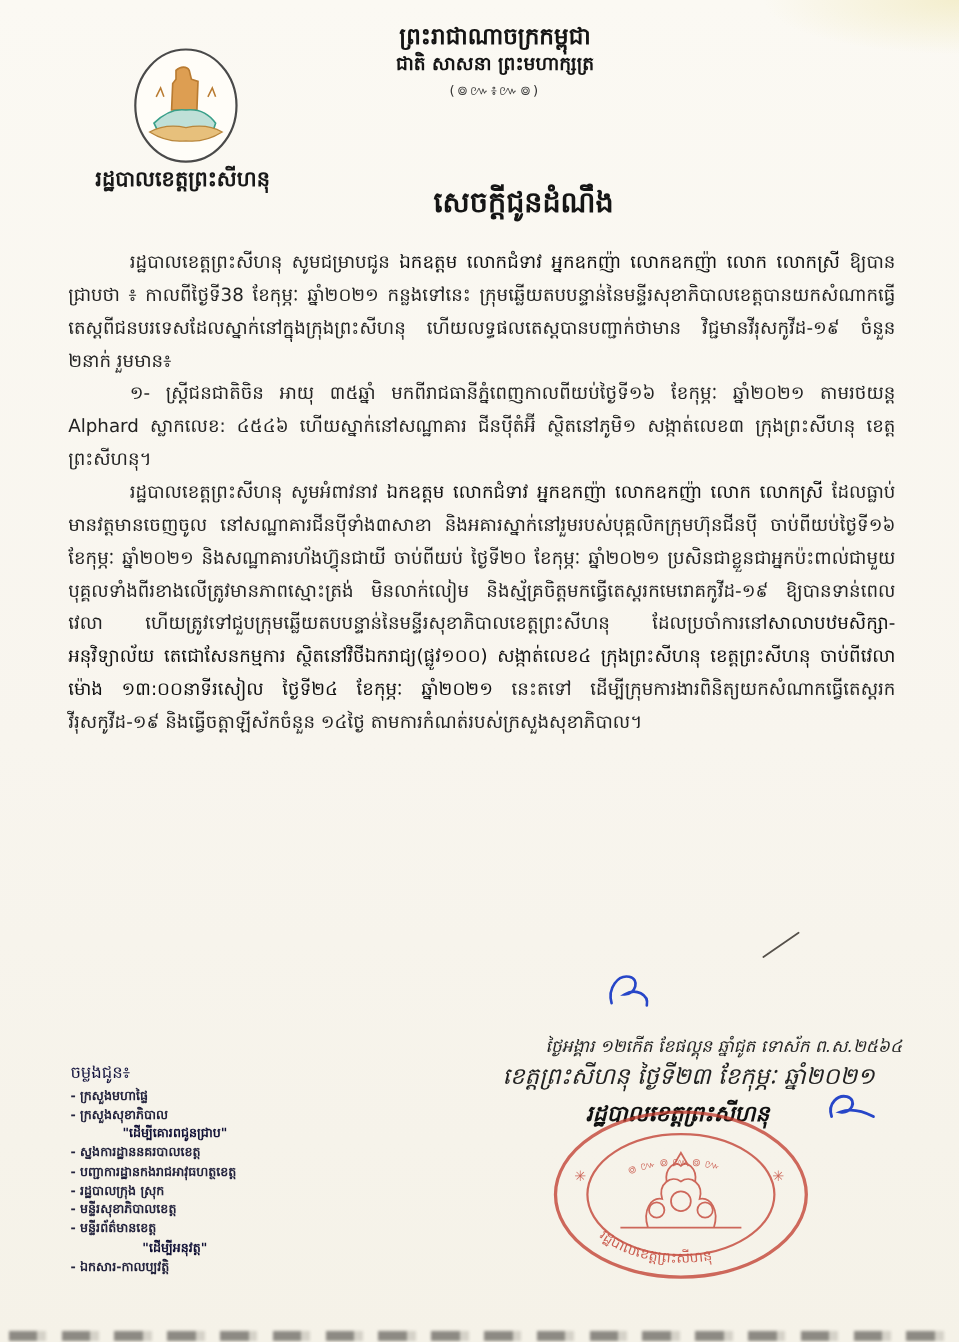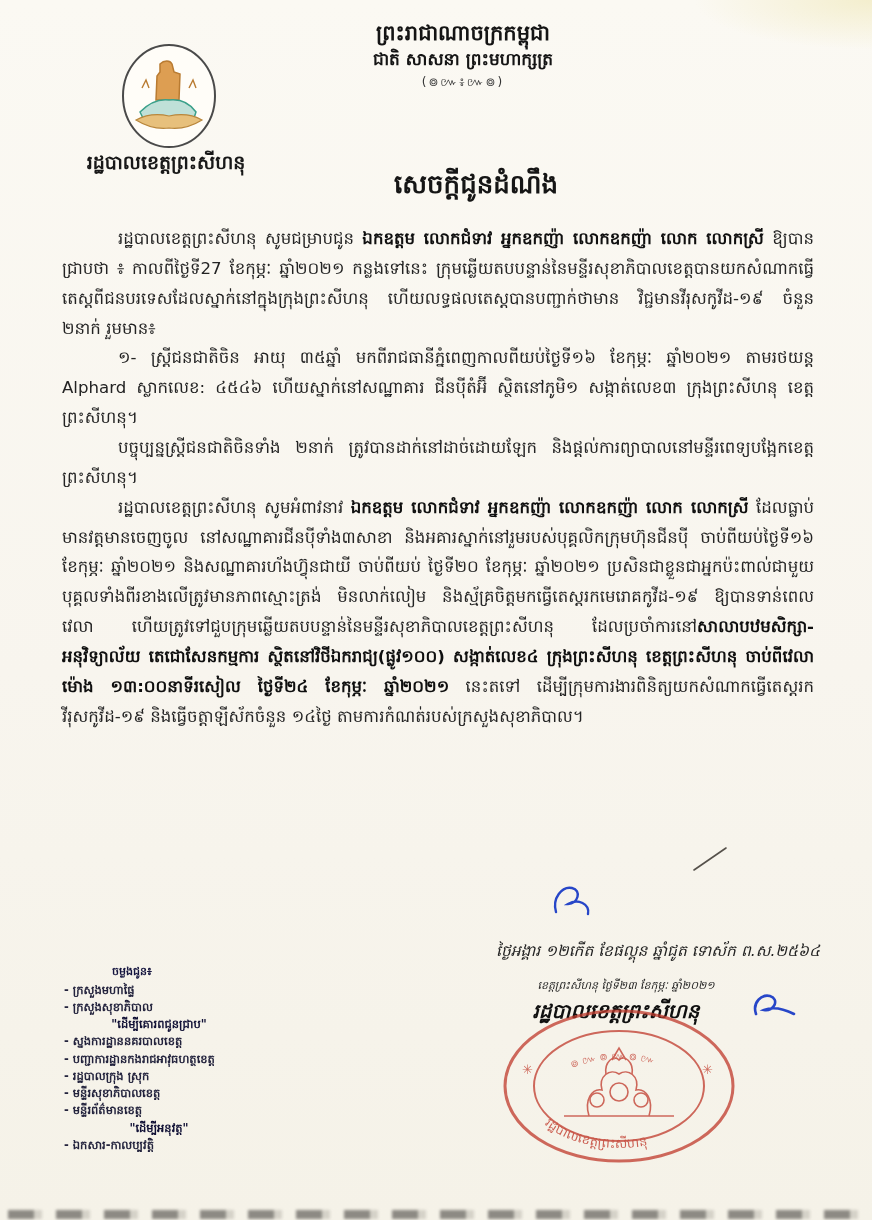--- a/index.html
+++ b/index.html
@@ -14,51 +14,51 @@
     background:linear-gradient(180deg,#fbf9f3 0%,#f8f5ee 55%,#f5f2e8 100%);
     color:#242424;
   }
   
   .emblem { position:absolute; left:116px; top:42px; width:106px; height:112px; }
   .org-name {
     position:absolute; left:36px; top:150px; width:260px;
     text-align:center; font-weight:bold; font-size:19px; color:#181818;
   }
   .kingdom-block {
-    position:absolute; left:293px; top:18px; width:340px; text-align:center; color:#141414;
+    position:absolute; left:280px; top:18px; width:340px; text-align:center; color:#141414;
   }
   .kingdom-line { font-weight:bold; font-size:21px; line-height:1.45; }
   .motto-line   { font-weight:bold; font-size:17px; line-height:1.4; }
   .ornament     { font-size:12px; letter-spacing:2px; color:#333; margin-top:2px; }
   .doc-title {
     position:absolute; left:0; top:168px; width:100%; text-align:center;
     font-weight:bold; font-size:26px; color:#151515;margin-left:40px;
   }
   
   .body-text {
     position:absolute; left:62px; top:224px; width:752px;
     font-size:16.6px; line-height:1.8; text-align:justify; color:#232323;
   }
   .body-text p { margin:0; text-indent:56px; }
-  .b { font-weight:bold; color:#0f0f0f; }
+  .b { font-weight:normal; color:#0f0f0f; }
   
   .sign-block { position:absolute; right:46px; top:941px; width:460px; text-align:center;font-style:italic; }
   .sign-date-lunar { font-size:15.5px; text-align:right; padding-right:6px; color:#222; }
-  .sign-date-solar { font-size:11px; margin-top:14px; padding-left:60px; color:#222; }
+  .sign-date-solar { font-size:21px; margin-top:0; padding-left:60px; color:#222; }
   .sign-authority { font-weight:bold; font-size:20px; margin-top:4px; padding-left:40px;
                     color:#101010; position:relative; }
   .sig-squiggle { position:absolute; width:52px; height:34px; }
   .sig-after-body { position:absolute; left:548px; top:878px; width:46px; height:44px; }
   .pen-slash { position:absolute; left:690px; top:846px; width:40px; height:26px; }
   
   .stamp { position:absolute; left:494px; top:1004px; width:250px; height:164px; opacity:.88; }
   
   .cc-block { position:absolute; left:64px; top:964px; width:240px;
               font-size:11.5px; line-height:1.5; color:#20203a; }
-  .cc-heading { font-weight:bold; font-size:11px; color:#15153f; margin-bottom:1px;margin-left:48px; }
+  .cc-heading { font-weight:normal; font-size:15px; color:#15153f; margin-bottom:1px; }
   .cc-item { font-weight:bold; color:#23233d; }
   .cc-note { font-weight:bold; text-align:center; width:190px; color:#101035; }
   
   .scan-strip {
     position:absolute; left:8px; right:8px; bottom:1px; height:9px;
     background:repeating-linear-gradient(90deg,
       rgba(55,52,48,.55) 0 26px, rgba(120,115,108,.25) 26px 34px,
       rgba(245,242,232,0) 34px 48px);
     filter:blur(1.6px);
   }
@@ -84,23 +84,22 @@
 
   <div class="kingdom-block">
     <div class="kingdom-line">ព្រះរាជាណាចក្រកម្ពុជា</div>
     <div class="motto-line">ជាតិ សាសនា ព្រះមហាក្សត្រ</div>
     <div class="ornament">(៙៚៖៚៙)</div>
   </div>
 
   <div class="doc-title">សេចក្តីជូនដំណឹង</div>
 
   <div class="body-text">
-    <p><span>រដ្ឋបាលខេត្តព្រះសីហនុ សូមជម្រាបជូន </span><span class="b">ឯកឧត្តម លោកជំទាវ អ្នកឧកញ៉ា លោកឧកញ៉ា លោក លោកស្រី</span><span> ឱ្យបានជ្រាបថា ៖ កាលពីថ្ងៃទី27 ខែកុម្ភៈ ឆ្នាំ២០២១ កន្លងទៅនេះ ក្រុមឆ្លើយតបបន្ទាន់នៃមន្ទីរសុខាភិបាលខេត្តបានយកសំណាកធ្វើតេស្តពីជនបរទេសដែលស្នាក់នៅក្នុងក្រុងព្រះសីហនុ ហើយលទ្ធផលតេស្តបានបញ្ជាក់ថាមាន វិជ្ជមានវីរុសកូវីដ-១៩ ចំនួន ២នាក់ រួមមាន៖</span></p>
+    <p><span>រដ្ឋបាលខេត្តព្រះសីហនុ សូមជម្រាបជូន </span><span class="b">ឯកឧត្តម លោកជំទាវ អ្នកឧកញ៉ា លោកឧកញ៉ា លោក លោកស្រី</span><span> ឱ្យបានជ្រាបថា ៖ កាលពីថ្ងៃទី38 ខែកុម្ភៈ ឆ្នាំ២០២១ កន្លងទៅនេះ ក្រុមឆ្លើយតបបន្ទាន់នៃមន្ទីរសុខាភិបាលខេត្តបានយកសំណាកធ្វើតេស្តពីជនបរទេសដែលស្នាក់នៅក្នុងក្រុងព្រះសីហនុ ហើយលទ្ធផលតេស្តបានបញ្ជាក់ថាមាន វិជ្ជមានវីរុសកូវីដ-១៩ ចំនួន ២នាក់ រួមមាន៖</span></p>
     <p>១- ស្ត្រីជនជាតិចិន អាយុ ៣៥ឆ្នាំ មកពីរាជធានីភ្នំពេញកាលពីយប់ថ្ងៃទី១៦ ខែកុម្ភៈ ឆ្នាំ២០២១ តាមរថយន្ត Alphard ស្លាកលេខ: ៤៥៤៦ ហើយស្នាក់នៅសណ្ឋាគារ ជីនប៉ីតំអ៊ី ស្ថិតនៅភូមិ១ សង្កាត់លេខ៣ ក្រុងព្រះសីហនុ ខេត្តព្រះសីហនុ។</p>
-    <p>បច្ចុប្បន្នស្ត្រីជនជាតិចិនទាំង ២នាក់ ត្រូវបានដាក់នៅដាច់ដោយឡែក និងផ្តល់ការព្យាបាលនៅមន្ទីរពេទ្យបង្អែកខេត្តព្រះសីហនុ។</p>
     <p><span>រដ្ឋបាលខេត្តព្រះសីហនុ សូមអំពាវនាវ </span><span class="b">ឯកឧត្តម លោកជំទាវ អ្នកឧកញ៉ា លោកឧកញ៉ា លោក លោកស្រី</span><span> ដែលធ្លាប់មានវត្តមានចេញចូល នៅសណ្ឋាគារជីនប៉ីទាំង៣សាខា និងអគារស្នាក់នៅរួមរបស់បុគ្គលិកក្រុមហ៊ុនជីនប៉ី ចាប់ពីយប់ថ្ងៃទី១៦ ខែកុម្ភៈ ឆ្នាំ២០២១ និងសណ្ឋាគារហ័ងហ៊្វុនជាយី ចាប់ពីយប់ ថ្ងៃទី២០ ខែកុម្ភៈ ឆ្នាំ២០២១ ប្រសិនជាខ្លួនជាអ្នកប៉ះពាល់ជាមួយបុគ្គលទាំងពីរខាងលើត្រូវមានភាពស្មោះត្រង់ មិនលាក់លៀម និងស្ម័គ្រចិត្តមកធ្វើតេស្តរកមេរោគកូវីដ-១៩ ឱ្យបានទាន់ពេលវេលា ហើយត្រូវទៅជួបក្រុមឆ្លើយតបបន្ទាន់នៃមន្ទីរសុខាភិបាលខេត្តព្រះសីហនុ ដែលប្រចាំការនៅ</span><span class="b">សាលាបឋមសិក្សា-អនុវិទ្យាល័យ តេជោសែនកម្មការ ស្ថិតនៅវិថីឯករាជ្យ(ផ្លូវ១០០) សង្កាត់លេខ៤ ក្រុងព្រះសីហនុ ខេត្តព្រះសីហនុ ចាប់ពីវេលាម៉ោង ១៣:០០នាទីរសៀល ថ្ងៃទី២៤ ខែកុម្ភៈ ឆ្នាំ២០២១</span><span> នេះតទៅ ដើម្បីក្រុមការងារពិនិត្យយកសំណាកធ្វើតេស្តរកវីរុសកូវីដ-១៩ និងធ្វើចត្តាឡីស័កចំនួន ១៤ថ្ងៃ តាមការកំណត់របស់ក្រសួងសុខាភិបាល។</span></p>
   </div>
 
   <svg class="sig-after-body" viewBox="0 0 46 44">
     <path d="M8 34 C4 20 14 8 24 10 C34 12 30 26 20 26 C30 20 42 26 40 36" fill="none" stroke="#2746c8" stroke-width="2.4" stroke-linecap="round"></path>
   </svg>
   <svg class="pen-slash" viewBox="0 0 40 26">
     <path d="M4 24 L36 2" fill="none" stroke="#55504a" stroke-width="1.6" stroke-linecap="round"></path>
   </svg>
 

